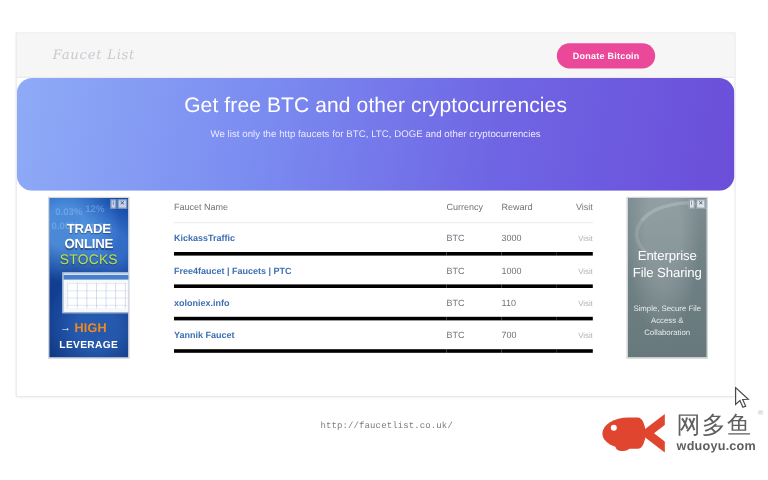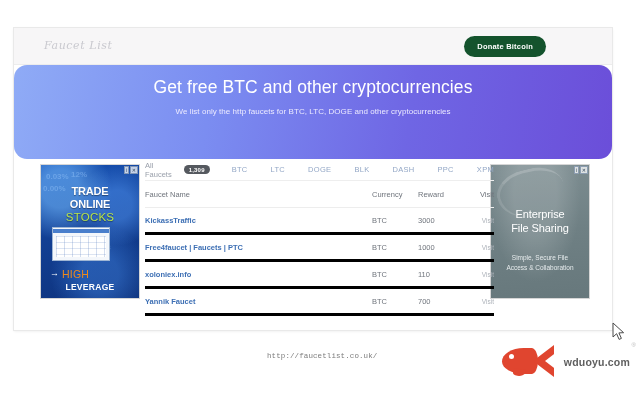--- a/index.html
+++ b/index.html
@@ -35,21 +35,21 @@
   .brand {
     position: absolute; left: 30px; top: 11px;
     font-family: "DejaVu Serif", serif;
     font-style: italic;
     font-size: 11px;
     letter-spacing: .6px;
     color: #c9c9cf;
   }
   .donate-btn {
     position: absolute; right: 66px; top: 8px;
-    background: #14532d;
+    background: #ec4899;
     color: #ffffff;
     font-size: 7.5px;
     font-weight: bold;
     letter-spacing: .2px;
     padding: 6px 13px;
     border: none;
     border-radius: 11px;
     cursor: pointer;
     white-space: nowrap;
   }
@@ -80,21 +80,21 @@
     position: relative;
     height: 171px;
     background: #ffffff;
     padding-top: 7px;
   }
 
   
   .ad {
     position: absolute;
     top: 5px;
-    width: 100px; height: 135px;
+    width: 68px; height: 135px;
     border: 1px solid #d6d6d6;
     overflow: hidden;
   }
   .ad-left  { left: 26px; }
   .ad-right { right: 22px; }
 
   .ad-badge {
     position: absolute; top: 1px; right: 1px;
     display: flex; gap: 1px;
     z-index: 4;
@@ -163,21 +163,21 @@
       linear-gradient(to right, rgba(80,120,190,.25) 1px, transparent 1px) 0 0/8px 100%,
       linear-gradient(to bottom, rgba(80,120,190,.2) 1px, transparent 1px) 0 0/100% 6px,
       #ffffff;
   }
   .ad-left .arrow {
     position: absolute; left: 9px; bottom: 20px;
     color: #ffffff; font-size: 9px;
   }
   .ad-left .high {
     position: absolute; left: 21px; bottom: 18px;
-    color: #f08a1c; font-weight: normal; font-size: 10.5px;
+    color: #f08a1c; font-weight: bold; font-size: 10.5px;
     letter-spacing: .2px;
   }
   .ad-left .lev {
     position: absolute; left: 0; right: 0; bottom: 6px;
     text-align: center;
     color: #ffffff; font-weight: bold; font-size: 8.5px;
     letter-spacing: .3px;
   }
 
   
@@ -405,33 +405,20 @@
           <div>Access &amp; Collaboration</div>
         </div>
         <div class="ad-badge">
           <span>i</span>
           <span>✕</span>
         </div>
       </div>
 
       <div class="panel">
 
-        <div class="tabs">
-          <div class="tab-all">
-            <span>All Faucets</span>
-            <span class="count-badge">1,309</span>
-          </div>
-          <div class="tab">BTC</div>
-          <div class="tab">LTC</div>
-          <div class="tab">DOGE</div>
-          <div class="tab">BLK</div>
-          <div class="tab">DASH</div>
-          <div class="tab">PPC</div>
-          <div class="tab">XPM</div>
-        </div>
 
         <table>
           <thead>
             <tr>
               <th>Faucet Name</th>
               <th class="col-cur">Currency</th>
               <th class="col-rew">Reward</th>
               <th class="col-vis">Visit</th>
             </tr>
           </thead>
@@ -471,20 +458,21 @@
 
   <div class="watermark">
     <div class="fish">
       <div class="body"></div>
       <div class="eye"></div>
       <div class="fin"></div>
       <div class="tail"></div>
       <div class="tailcut"></div>
     </div>
     <div class="wm-text">
+      <div class="cn">网多鱼</div>
       <div class="dm">wduoyu.com</div>
     </div>
   </div>
   <div class="reg-mark">®</div>
 
   <div class="cursor">
     <svg width="14" height="19" viewBox="0 0 14 19" xmlns="http://www.w3.org/2000/svg">
       <path d="M1 1 L1 15 L4.6 11.7 L7.1 17.4 L9.4 16.4 L6.9 10.9 L11.6 10.7 Z" fill="#ffffff" stroke="#4a4a4a" stroke-width="1"></path>
     </svg>
   </div>

